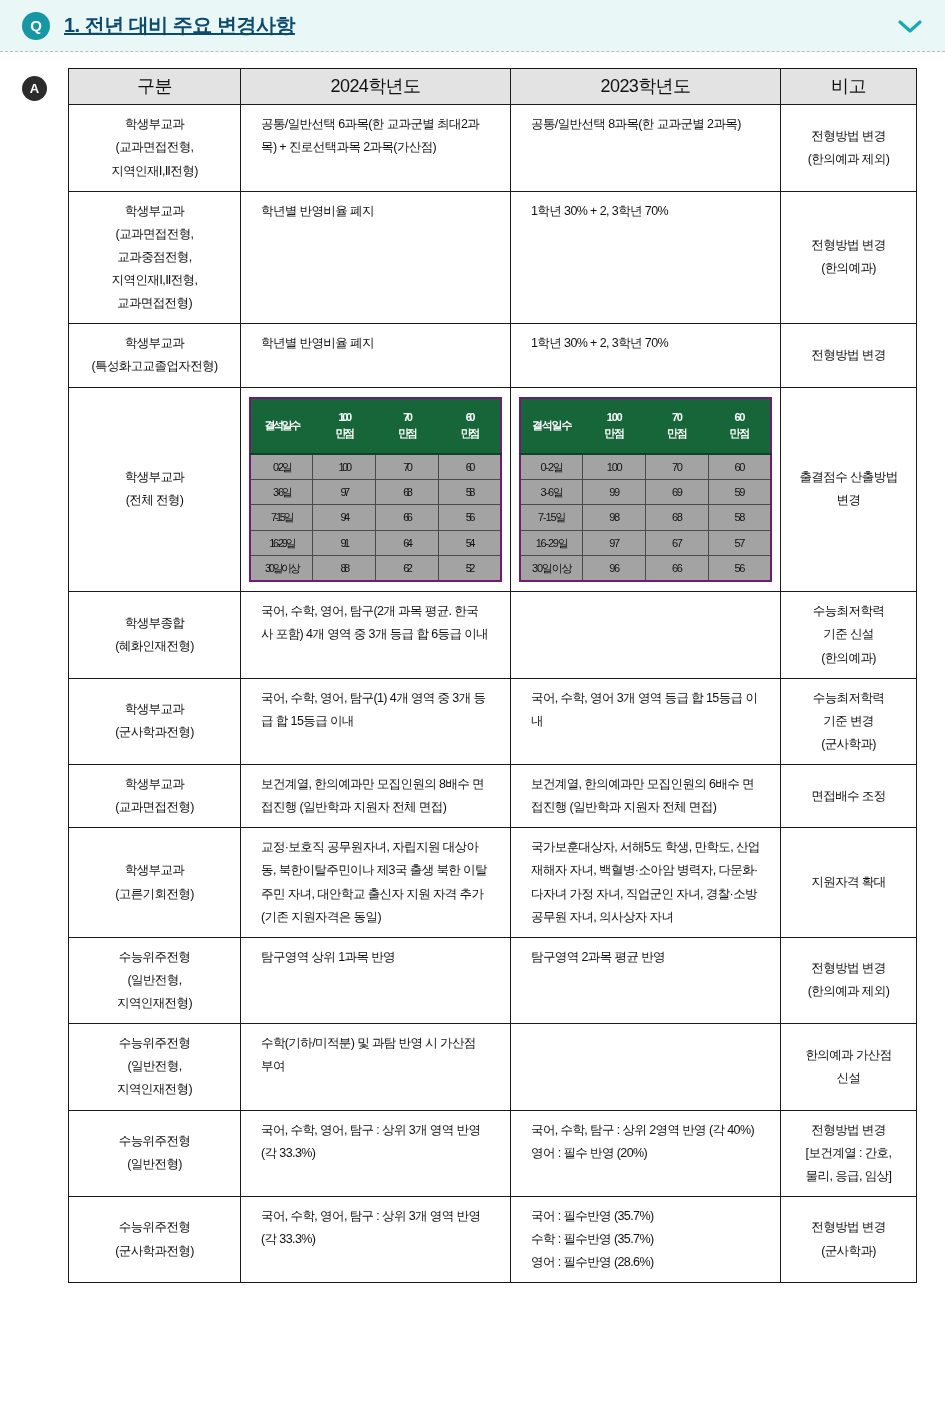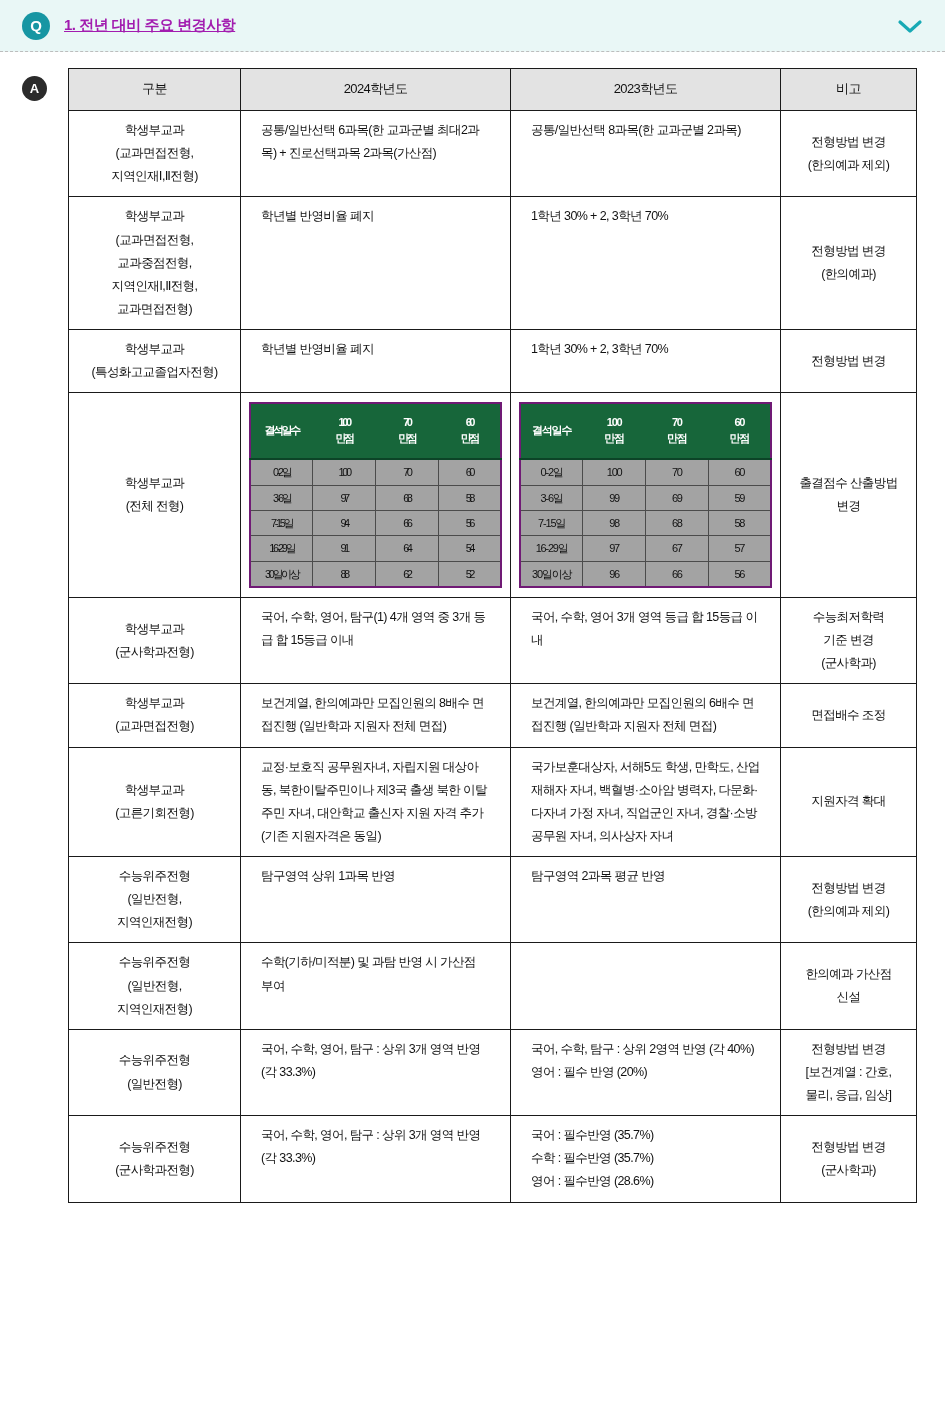--- a/index.html
+++ b/index.html
@@ -27,23 +27,23 @@
     color: #ffffff;
     font-size: 15px;
     font-weight: bold;
     display: flex;
     align-items: center;
     justify-content: center;
     flex: 0 0 auto;
     margin-right: 14px;
   }
   .faq-title {
-    font-size: 15px;
+    font-size: 20px;
     font-weight: bold;
-    color: #a21caf;
+    color: #0c4a6e;
     text-decoration: underline;
     letter-spacing: -0.5px;
     white-space: nowrap;
   }
   .chevron {
     margin-left: auto;
     color: #17aab5;
     display: flex;
     align-items: center;
   }
@@ -80,22 +80,22 @@
     border: 1px solid #1a1a1a;
     font-size: 12.5px;
     color: #111111;
     letter-spacing: -0.6px;
     line-height: 1.85;
   }
   table.main > thead > tr > th {
     background: #e3e3e3;
     font-weight: normal;
     text-align: center;
-    height: 42px;
-    font-size: 13px;
+    height: 30px;
+    font-size: 18px;
   }
   td.c-label {
     text-align: center;
     vertical-align: middle;
     padding: 8px 4px;
     margin-top: 30px;
   }
   td.c-body {
     text-align: left;
     vertical-align: top;
@@ -336,20 +336,33 @@
               </tbody>
             </table>
           </td>
           <td class="c-note">
             <span class="lbl-line">출결점수 산출방법</span>
             <span class="lbl-line">변경</span>
           </td>
         </tr>
         <tr>
           <td class="c-label">
+            <span class="lbl-line">학생부종합</span>
+            <span class="lbl-line">(혜화인재전형)</span>
+          </td>
+          <td class="c-body" style="white-space: pre-line;">국어, 수학, 영어, 탐구(2개 과목 평균. 한국사 포함) 4개 영역 중 3개 등급 합 6등급 이내</td>
+          <td class="c-body" style="white-space: pre-line;"></td>
+          <td class="c-note">
+            <span class="lbl-line">수능최저학력</span>
+            <span class="lbl-line">기준 신설</span>
+            <span class="lbl-line">(한의예과)</span>
+          </td>
+        </tr>
+        <tr>
+          <td class="c-label">
             <span class="lbl-line">학생부교과</span>
             <span class="lbl-line">(군사학과전형)</span>
           </td>
           <td class="c-body" style="white-space: pre-line;">국어, 수학, 영어, 탐구(1) 4개 영역 중 3개 등급 합 15등급 이내</td>
           <td class="c-body" style="white-space: pre-line;">국어, 수학, 영어 3개 영역 등급 합 15등급 이내</td>
           <td class="c-note">
             <span class="lbl-line">수능최저학력</span>
             <span class="lbl-line">기준 변경</span>
             <span class="lbl-line">(군사학과)</span>
           </td>

